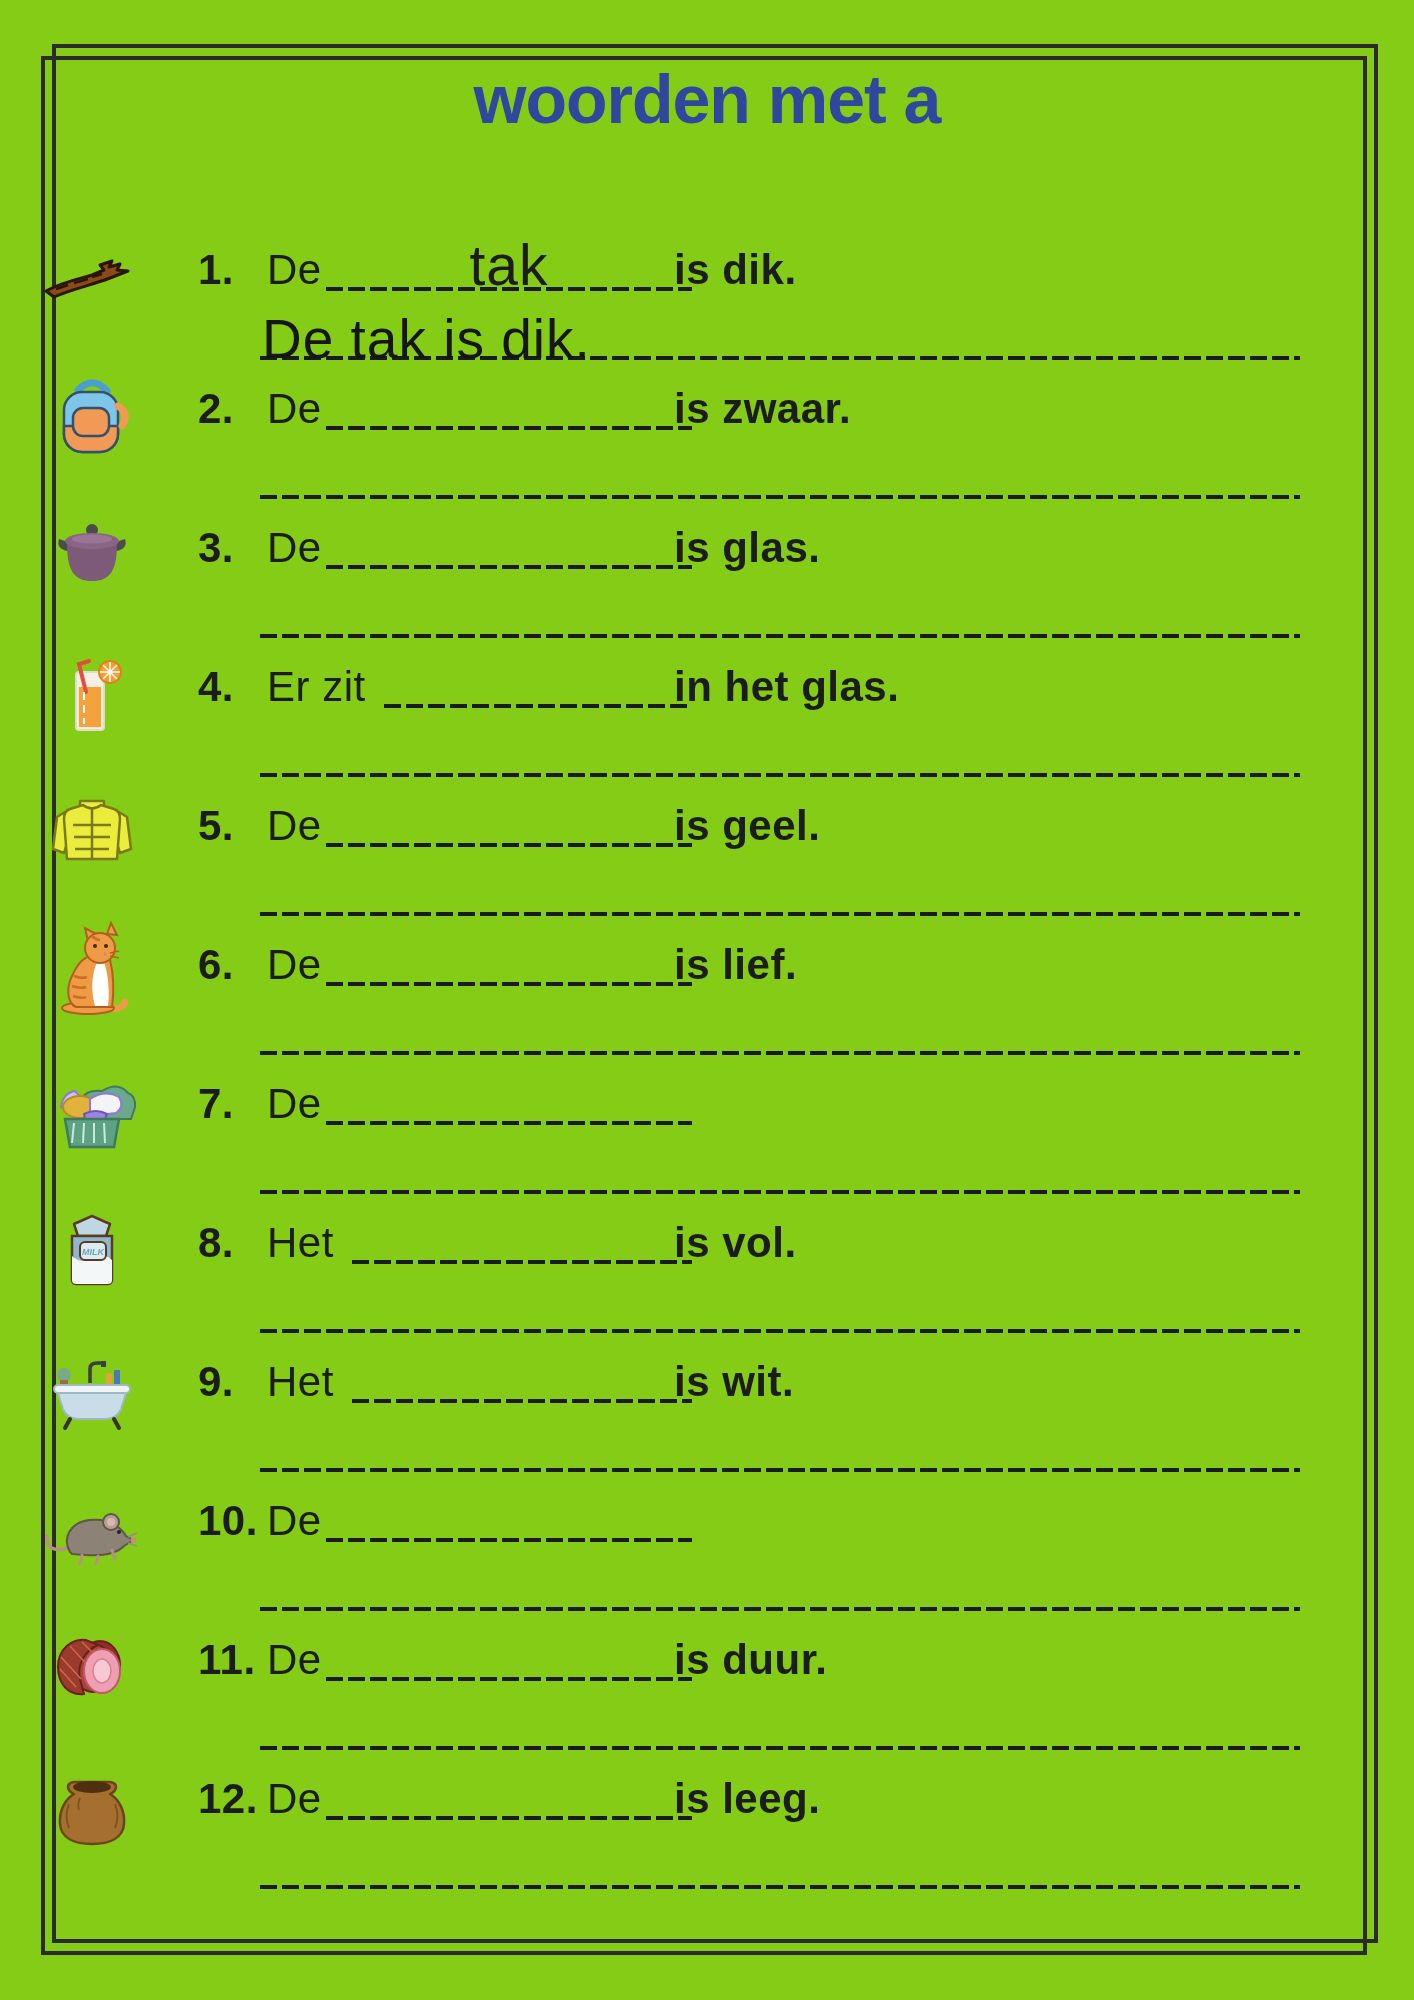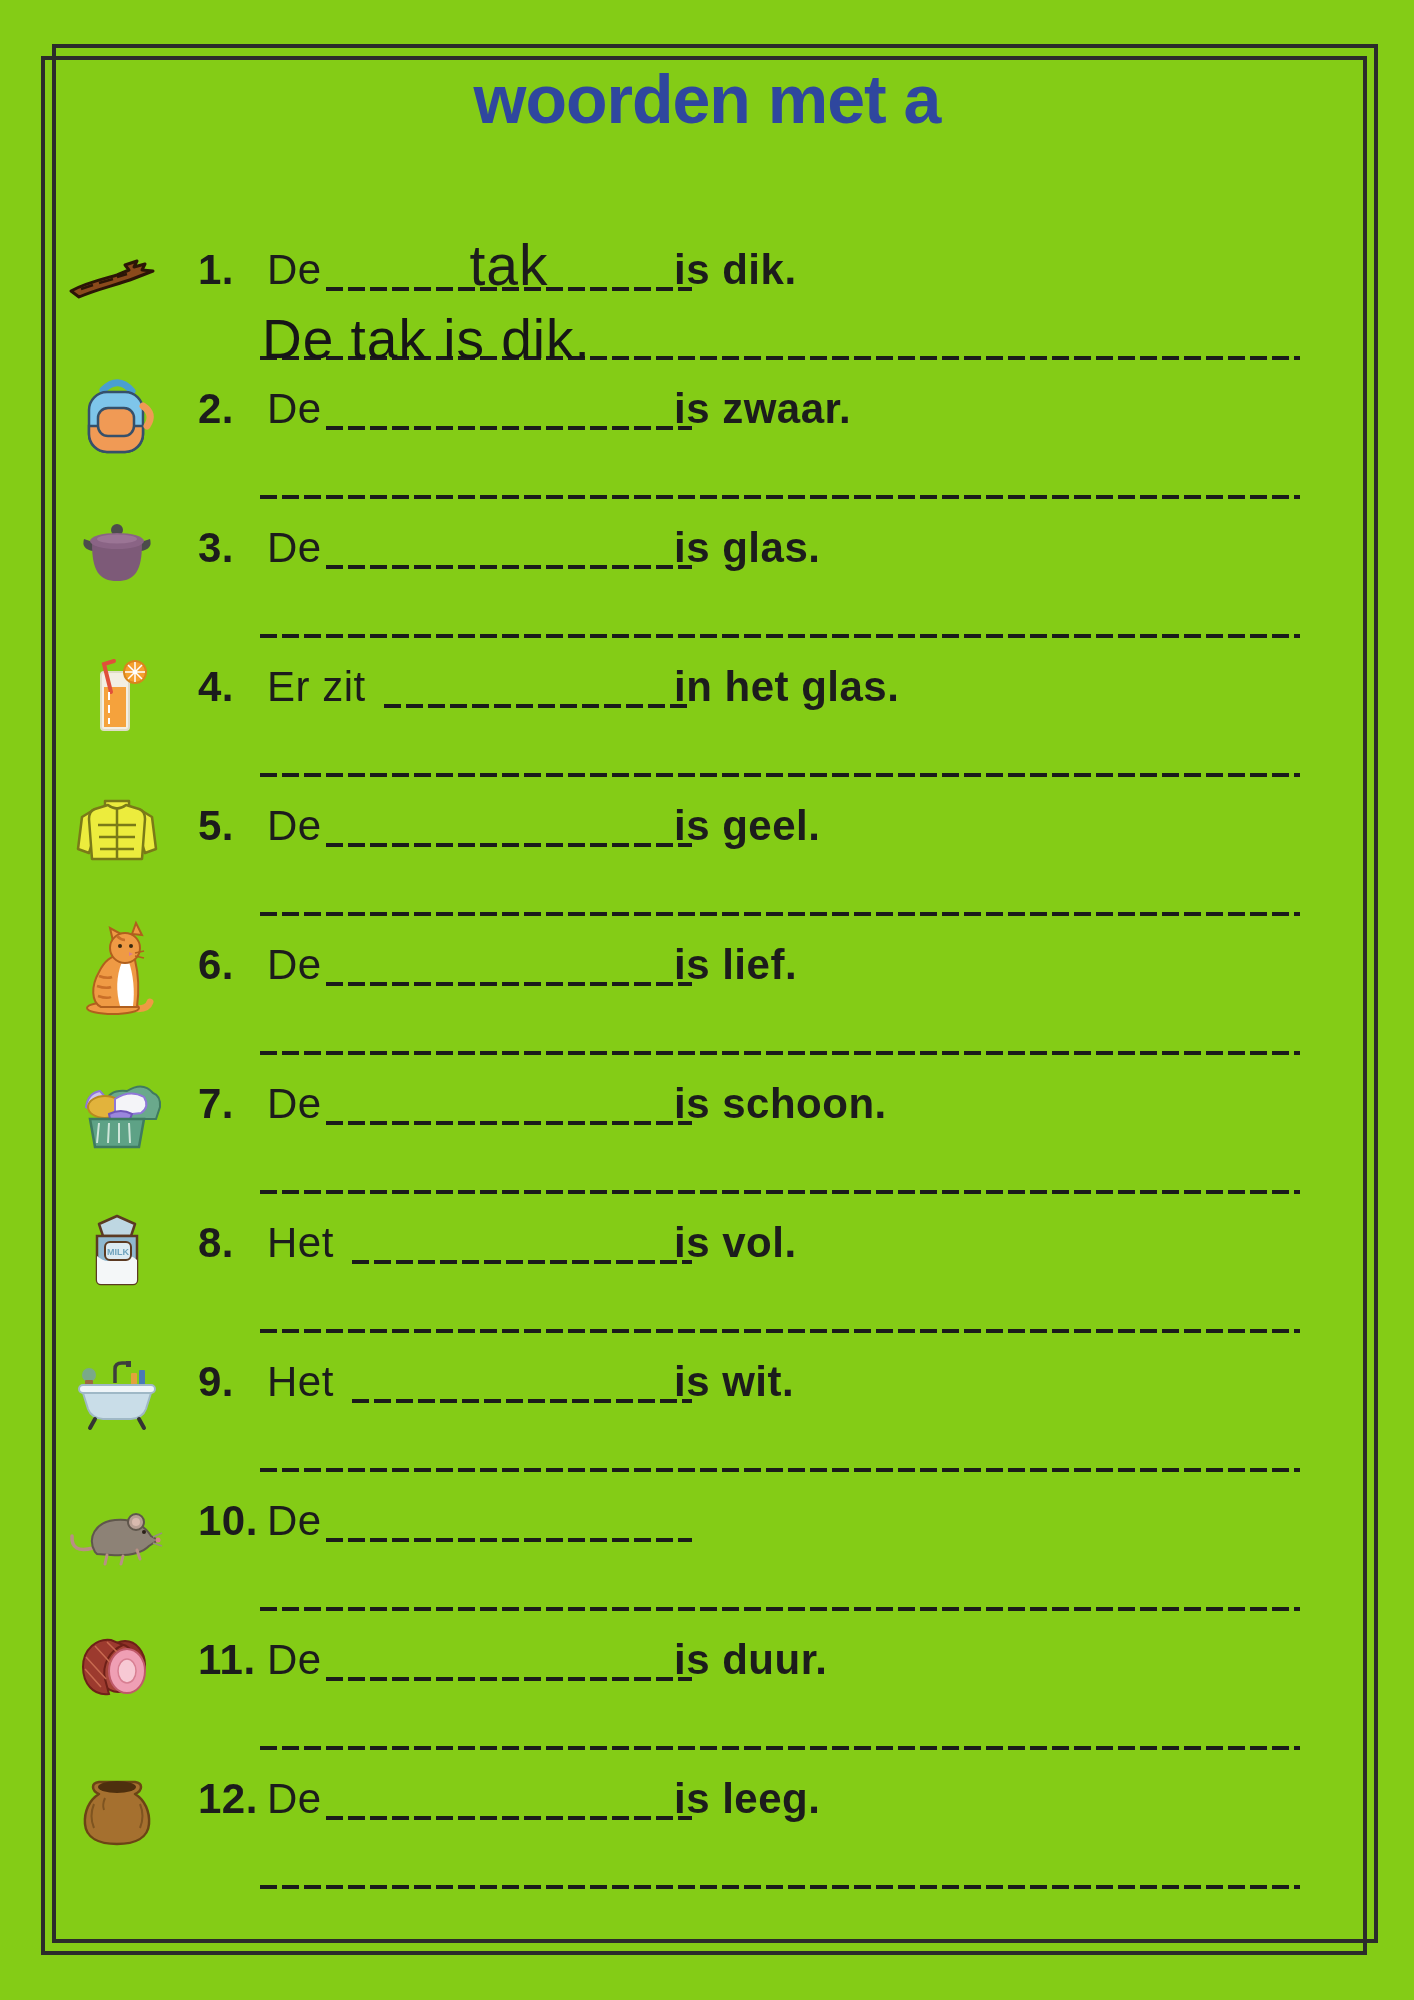--- a/index.html
+++ b/index.html
@@ -8,22 +8,22 @@
 
   
   .frame{position:absolute;border:4px solid #2b2b2b;box-sizing:border-box;background:transparent;}
   .frame.f1{left:41px;top:56px;width:1326px;height:1899px;}
   .frame.f2{left:52px;top:44px;width:1326px;height:1899px;}
 
   .title{position:absolute;top:60px;left:0;right:0;text-align:center;
          font-size:68px;font-weight:700;letter-spacing:-1px;color:#2f479e;}
 
   .row{position:absolute;left:0;right:0;height:104px;}
-  .icon{position:absolute;left:65px;top:0;width:104px;height:104px;display:flex;
-        align-items:center;justify-content:center;}
+  .icon{position:absolute;left:40px;top:0;width:104px;height:104px;display:flex;
+        align-items:center;justify-content:center;font-style:italic;}
   .icon svg{width:104px;height:104px;display:block;}
 
   .num,.lead,.tail{position:absolute;top:0;height:90px;line-height:90px;
         font-size:42px;letter-spacing:.5px;white-space:nowrap;}
   .num{left:198px;font-weight:700;}
   .lead{left:267px;}
   .tail{left:674px;font-weight:bold;}
 
   .blank{position:absolute;top:62px;height:4px;
          background:repeating-linear-gradient(90deg,#1b1b1b 0 17px,transparent 17px 22px);}
@@ -169,21 +169,20 @@
         <ellipse cx="40" cy="48" rx="17" ry="11" fill="#e2b33c" stroke="#b88a20" stroke-width="2"></ellipse>
         <path d="M50 40 q15 -10 29 -2 q6 10 -3 16 l-26 3 z" fill="#f4f4f8" stroke="#8f77d8" stroke-width="2"></path>
         <path d="M44 55 q12 -6 23 0 l-4 10 q-9 4 -17 0 z" fill="#9b86dd" stroke="#6f55b8" stroke-width="2"></path>
         <path d="M25 60 h54 l-5 28 h-44 z" fill="#5ea286" stroke="#3f7a60" stroke-width="2.5"></path>
         <path d="M34 64 l-2 20 M44 64 l-1 20 M54 64 v20 M64 64 l1 20" stroke="#cfe6da" stroke-width="2" fill="none"></path>
       </svg>
     </div>
     <span class="num">7.</span>
     <span class="lead">De</span>
     <div class="blank b-de"></div>
-    <span class="tail">is schoon.</span>
   </div>
   <div class="writeline" style="top:1190px"></div>
 
   <div class="row" style="top:1198px">
     <div class="icon">
       <svg viewBox="0 0 104 104">
         <path d="M34 26 L52 18 L70 26 L66 38 H38 Z" fill="#bed7e2" stroke="#5b3a22" stroke-width="2.5" stroke-linejoin="round"></path>
         <path d="M32 38 h40 v44 a4 4 0 0 1 -4 4 h-32 a4 4 0 0 1 -4 -4 z" fill="#8fb8cf" stroke="#5b3a22" stroke-width="2.5"></path>
         <path d="M32 58 q10 9 20 2 t20 2 v20 a4 4 0 0 1 -4 4 h-32 a4 4 0 0 1 -4 -4 z" fill="#f4f7f8"></path>
         <rect x="40" y="44" width="26" height="18" rx="5" fill="#dcebf2" stroke="#5b3a22" stroke-width="2"></rect>

